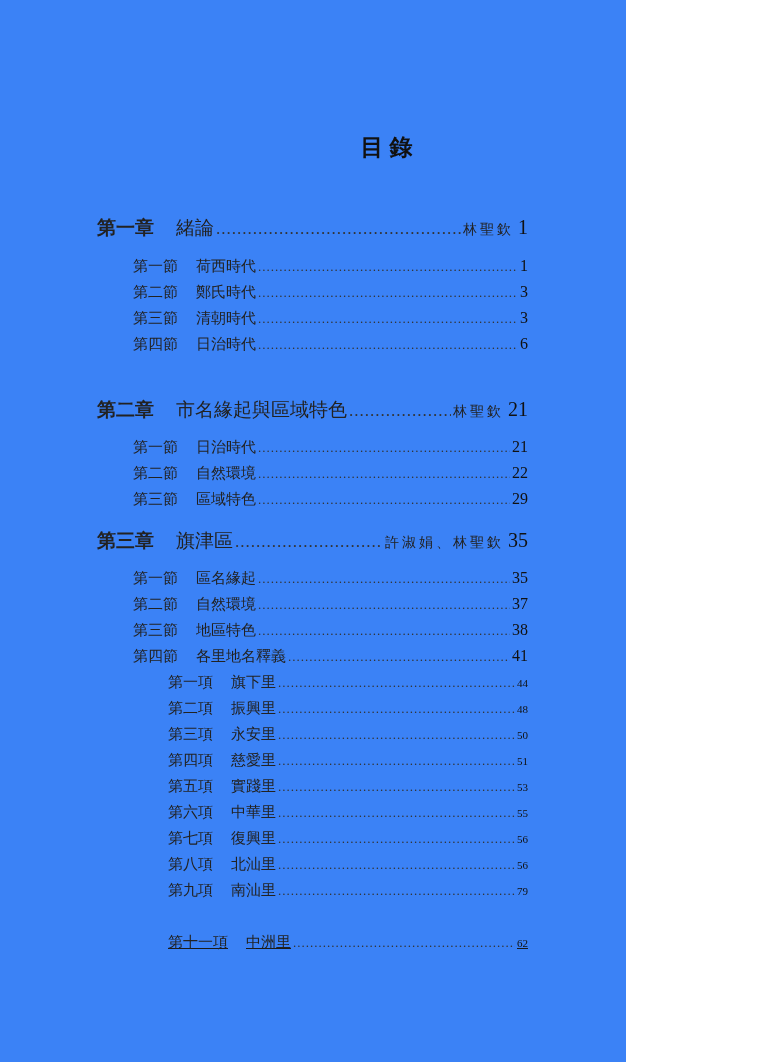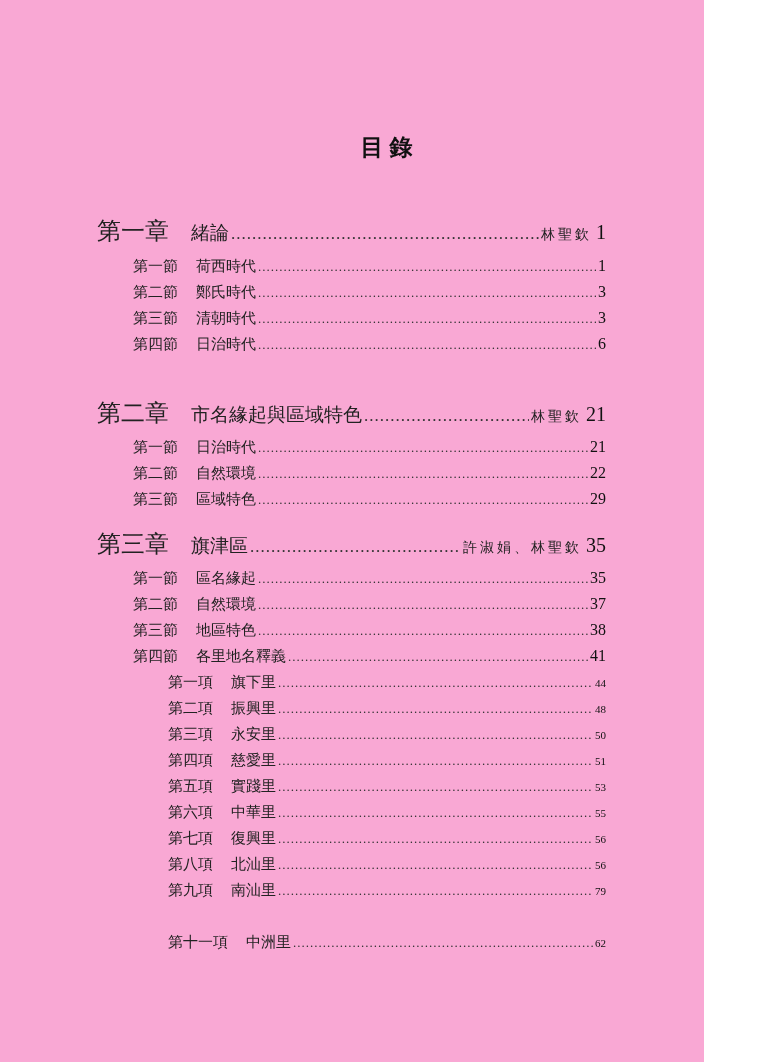--- a/index.html
+++ b/index.html
@@ -1,17 +1,17 @@
 <!DOCTYPE html>
 <html><head>
 <meta charset="utf-8">
 <style>
   html, body { margin: 0; padding: 0; background: #ffffff; }
   body { width: 779px; height: 1062px; position: relative; overflow: hidden; color: #1a1a1a; }
-  .page { position: absolute; left: 0; top: 0; width: 704px; height: 1062px; background: #f9a8d4; }
+  .page { position: absolute; left: 0; top: 0; width: 626px; height: 1062px; background: #3b82f6; }
   .title {
     position: absolute; left: 0; width: 779px; top: 132px; text-align: center;
     font-family: "DejaVu Serif", serif; font-weight: bold; font-size: 23px; letter-spacing: 6px;
     color: #111;
   }
   .row {
     position: absolute; display: flex; align-items: baseline; white-space: nowrap;
     right: 98px;
   }
   .row .label { font-family: "DejaVu Sans", sans-serif; color: #222; }
@@ -25,21 +25,21 @@
     content: "................................................................................................................................................................................................................................................";
     position: absolute; left: 0; bottom: 0; white-space: nowrap;
   }
   .row .dots .h { visibility: hidden; }
   .row .author { font-family: Liberation Sans, sans-serif; color: #222; letter-spacing: 3px; margin-right: 4px; }
   .row .page { position: static; width: auto; height: auto; background: none;
                font-family: "Liberation Serif", serif; color: #111; }
 
   .chapter { left: 97px; font-size: 19px; height: 26px; }
   .chapter .label { font-size: 19px; }
-  .chapter .num { font-size: 24px; }
+  .chapter .num { font-size: 19px; font-weight: bold; }
   .chapter .gap { width: 22px; }
   .chapter .author { font-size: 14px; }
   .chapter .page { font-size: 20px; }
   .chapter .dots { font-size: 17px; }
 
   .section { left: 133px; font-size: 15px; height: 22px; }
   .section .label, .section .num { font-size: 15px; }
   .section .gap { width: 18px; }
   .section .page { font-size: 16px; }
   .section .dots { font-size: 13px; }
@@ -220,21 +220,21 @@
     <span class="dots"><span class="h">.</span></span>
     <span class="page">56</span>
   </div>
   <div class="row item" style="top:881px;">
     <span class="num">第九項</span>
       <span class="gap"></span>
     <span class="label">南汕里</span>
     <span class="dots"><span class="h">.</span></span>
     <span class="page">79</span>
   </div>
-  <div class="row item" style="top:933px;">
+  <div class="row item" style="top:933px;text-decoration:underline;">
     <span class="num">第十一項</span>
       <span class="gap"></span>
     <span class="label">中洲里</span>
     <span class="dots"><span class="h">.</span></span>
     <span class="page">62</span>
   </div>
 
 </div>
 
 </body></html>

